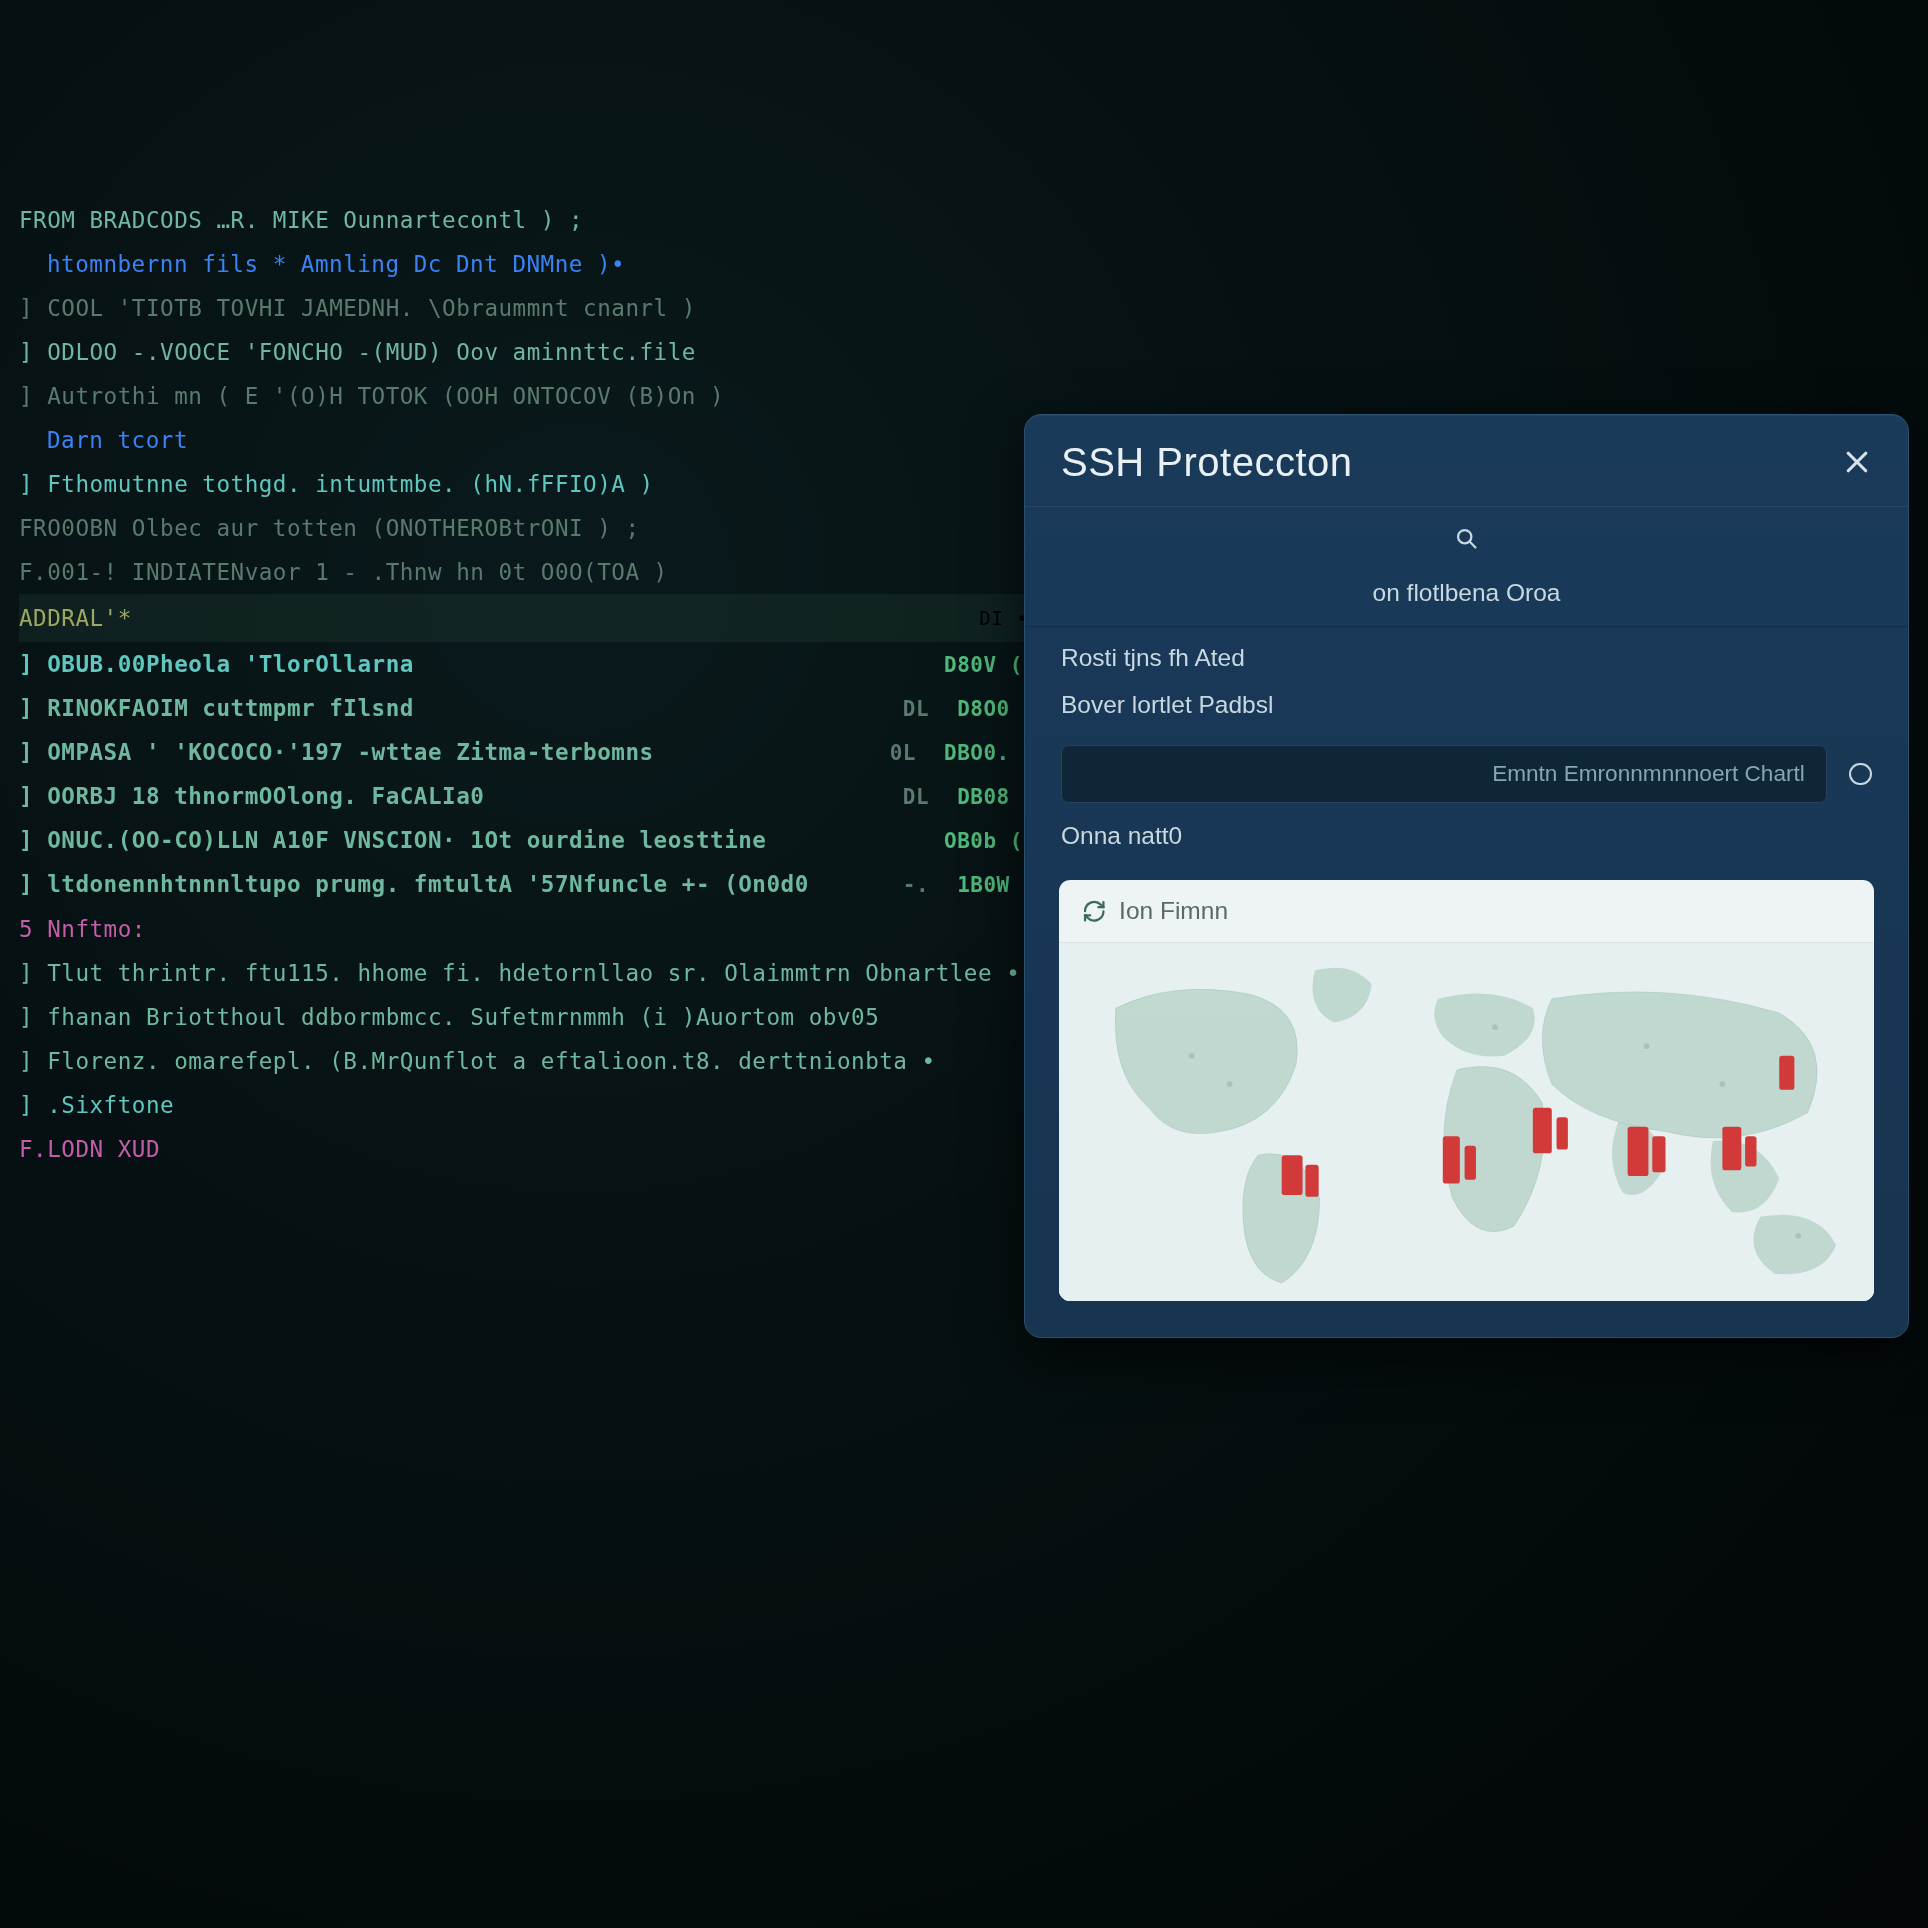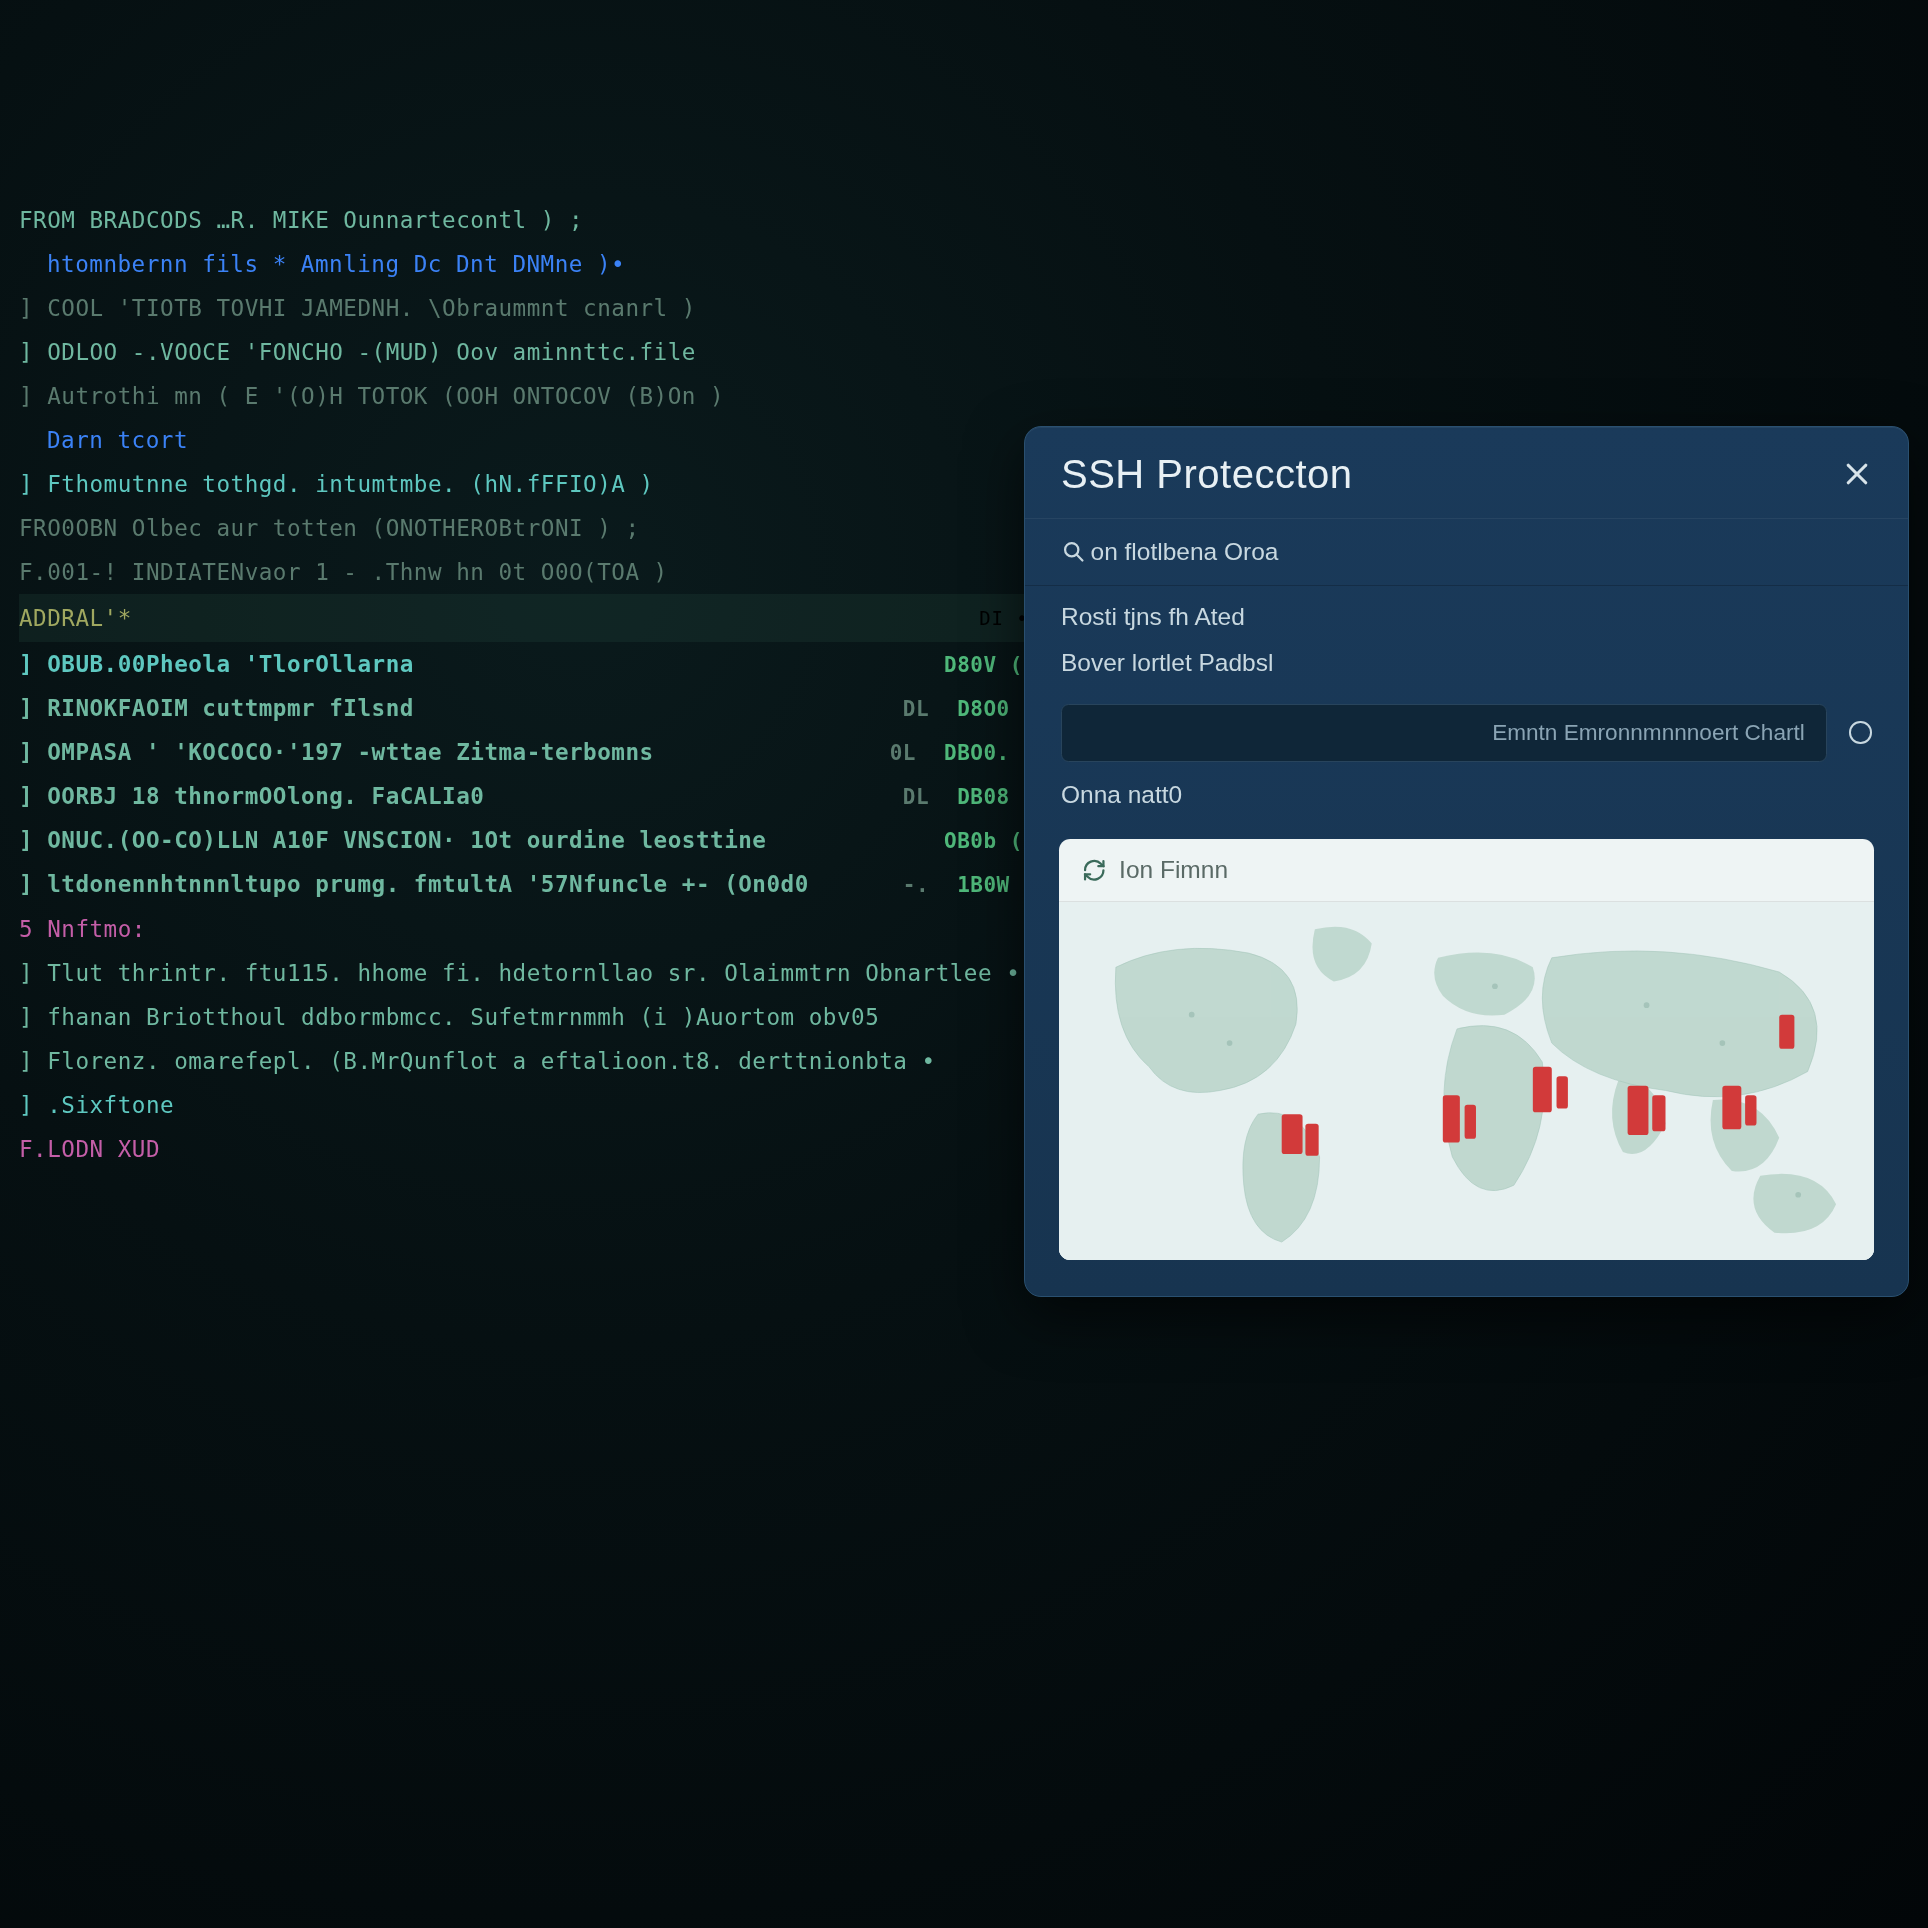--- a/index.html
+++ b/index.html
@@ -42,21 +42,21 @@
   .section-rt   { color: #000000; font-size: 19px; letter-spacing: 0.9px; }
 
   .log-row { display: flex; gap: 28px; align-items: baseline; font-weight: bold; }
   .log-left { flex: 0 0 auto; }
   .log-mid  { width: 38px; text-align: right; color: #5a7a6e; font-size: 21px; }
   .log-rt   { color: #4fb87a; font-size: 21px; letter-spacing: 0.5px; }
 
   
   .panel {
     position: absolute;
-    top: 426px;
+    top: 414px;
     left: 1024px;
     width: 885px;
     background: linear-gradient(180deg, #1a3a5a 0%, #173450 100%);
     border: 0.9px solid #2a5070;
     border-radius: 17px;
     box-shadow: 0 19px 56px rgba(0,0,0,0.6), inset 0 0.9px 0 rgba(255,255,255,0.05);
     overflow: hidden;
   }
   .panel-head {
     display: flex;
@@ -77,23 +77,24 @@
     color: #d8e4ea;
     cursor: pointer;
   }
   .close-icon svg { width: 100%; height: 100%; }
 
   .panel-body { padding: 0 0 36px 0; }
 
   .search-bar {
     display: flex;
     align-items: center;
-    gap: 5px;
+    gap: 29px;
     padding: 19px 36px;
     border-bottom: 0.9px solid rgba(0,0,0,0.2);
+    flex-direction: column;
   }
   .search-icon { width: 24.5px; height: 24.5px; color: #c8d8e0; }
   .search-text { color: #c8d8e0; font-size: 24.5px; font-family: 'Segoe UI', sans-serif; filter: blur(0.5px);}
 
   .option-row {
     padding: 9.4px 36px;
     color: #c8d8e0;
     font-size: 24.5px;
     font-family: 'Segoe UI', sans-serif;
     filter: blur(0.5px);

